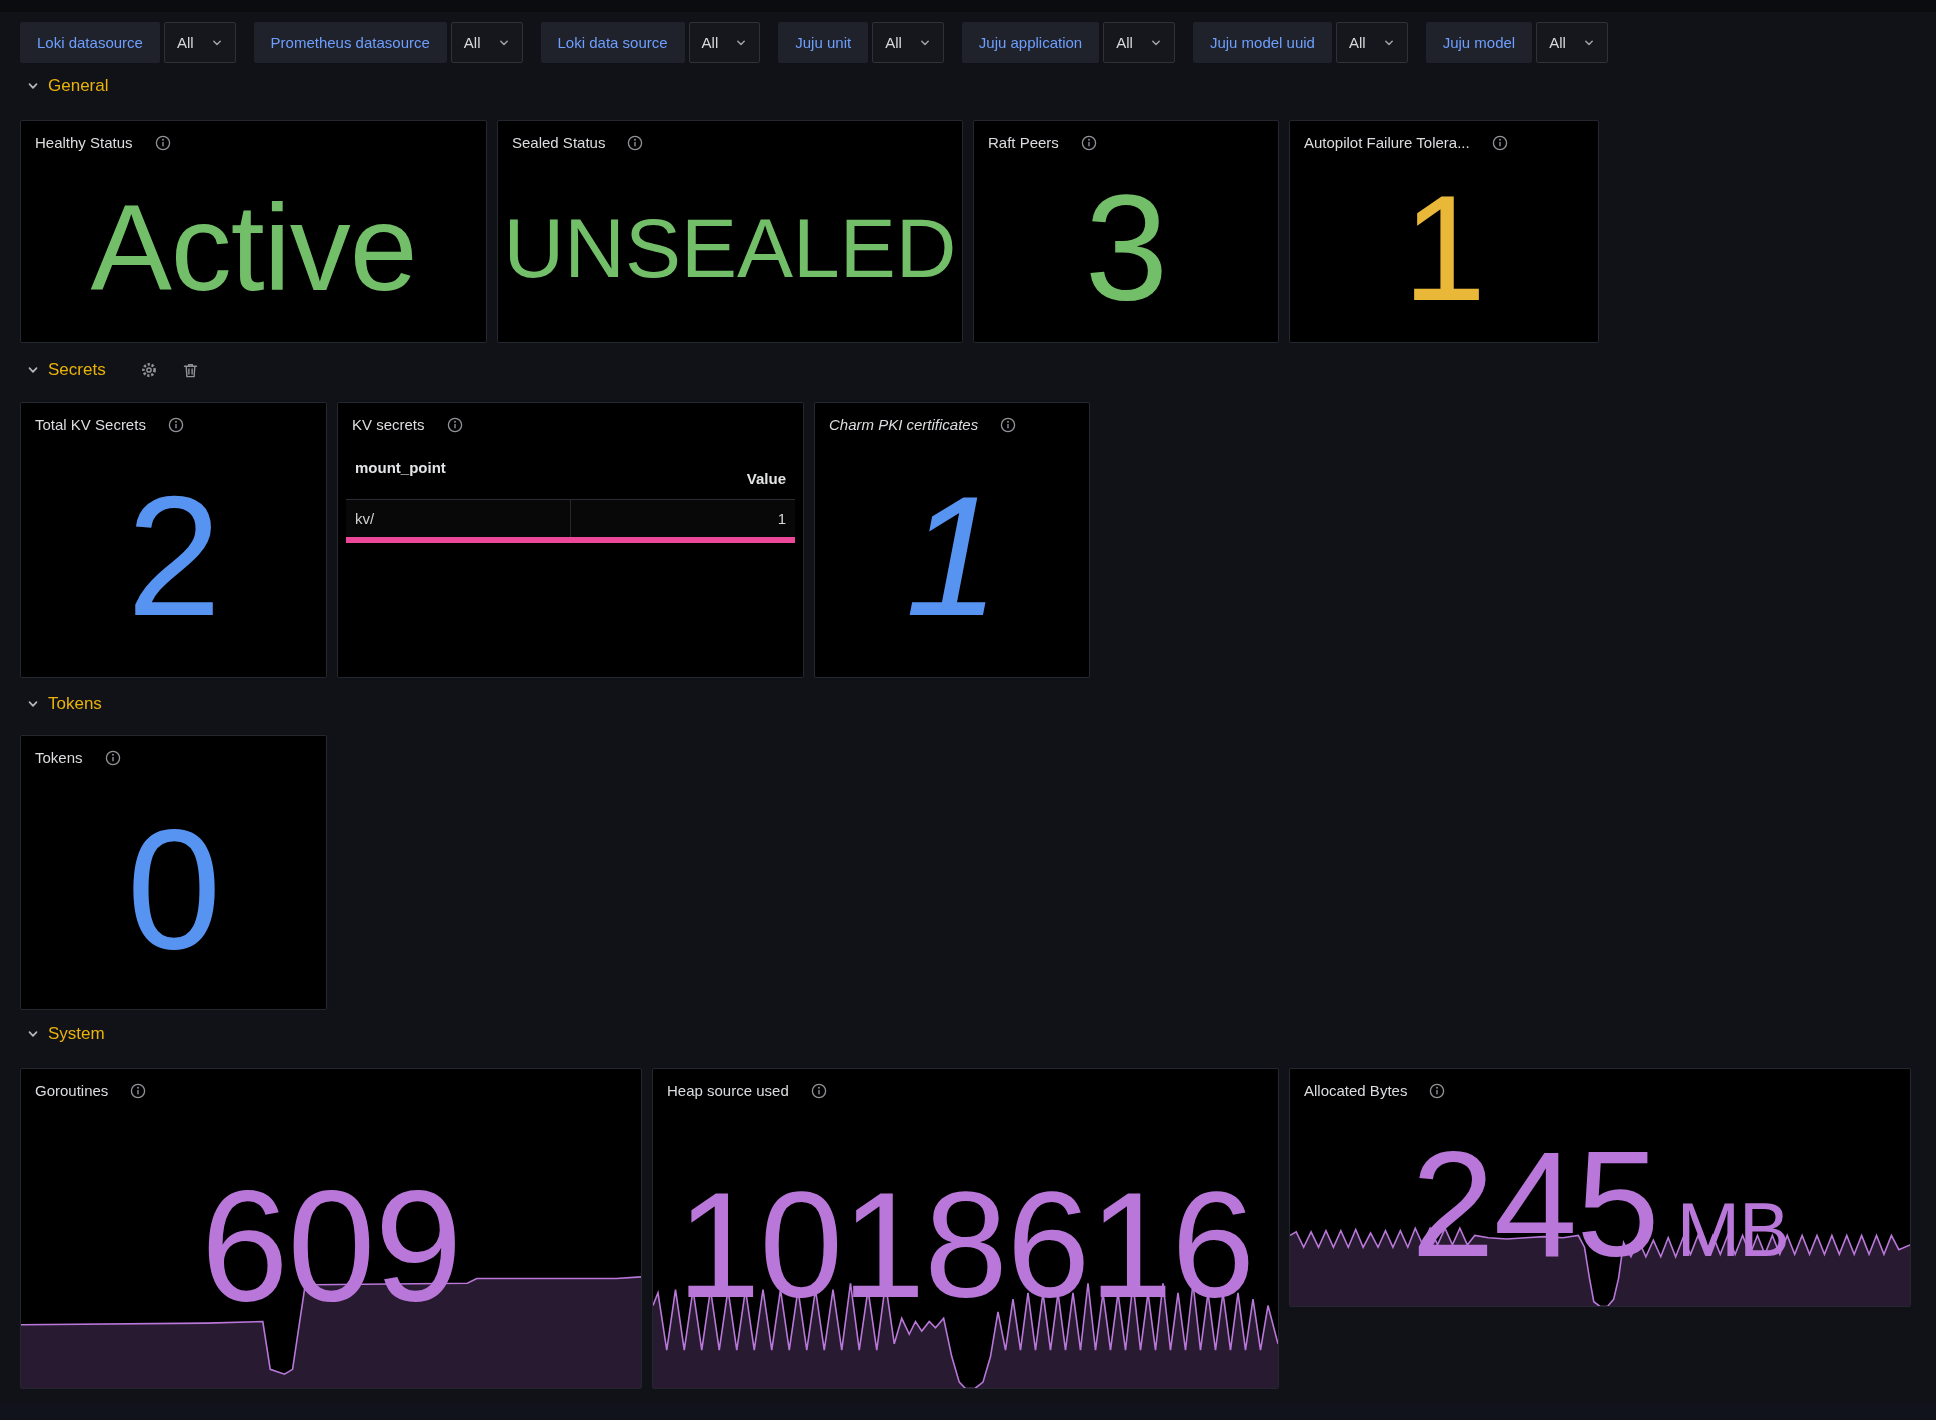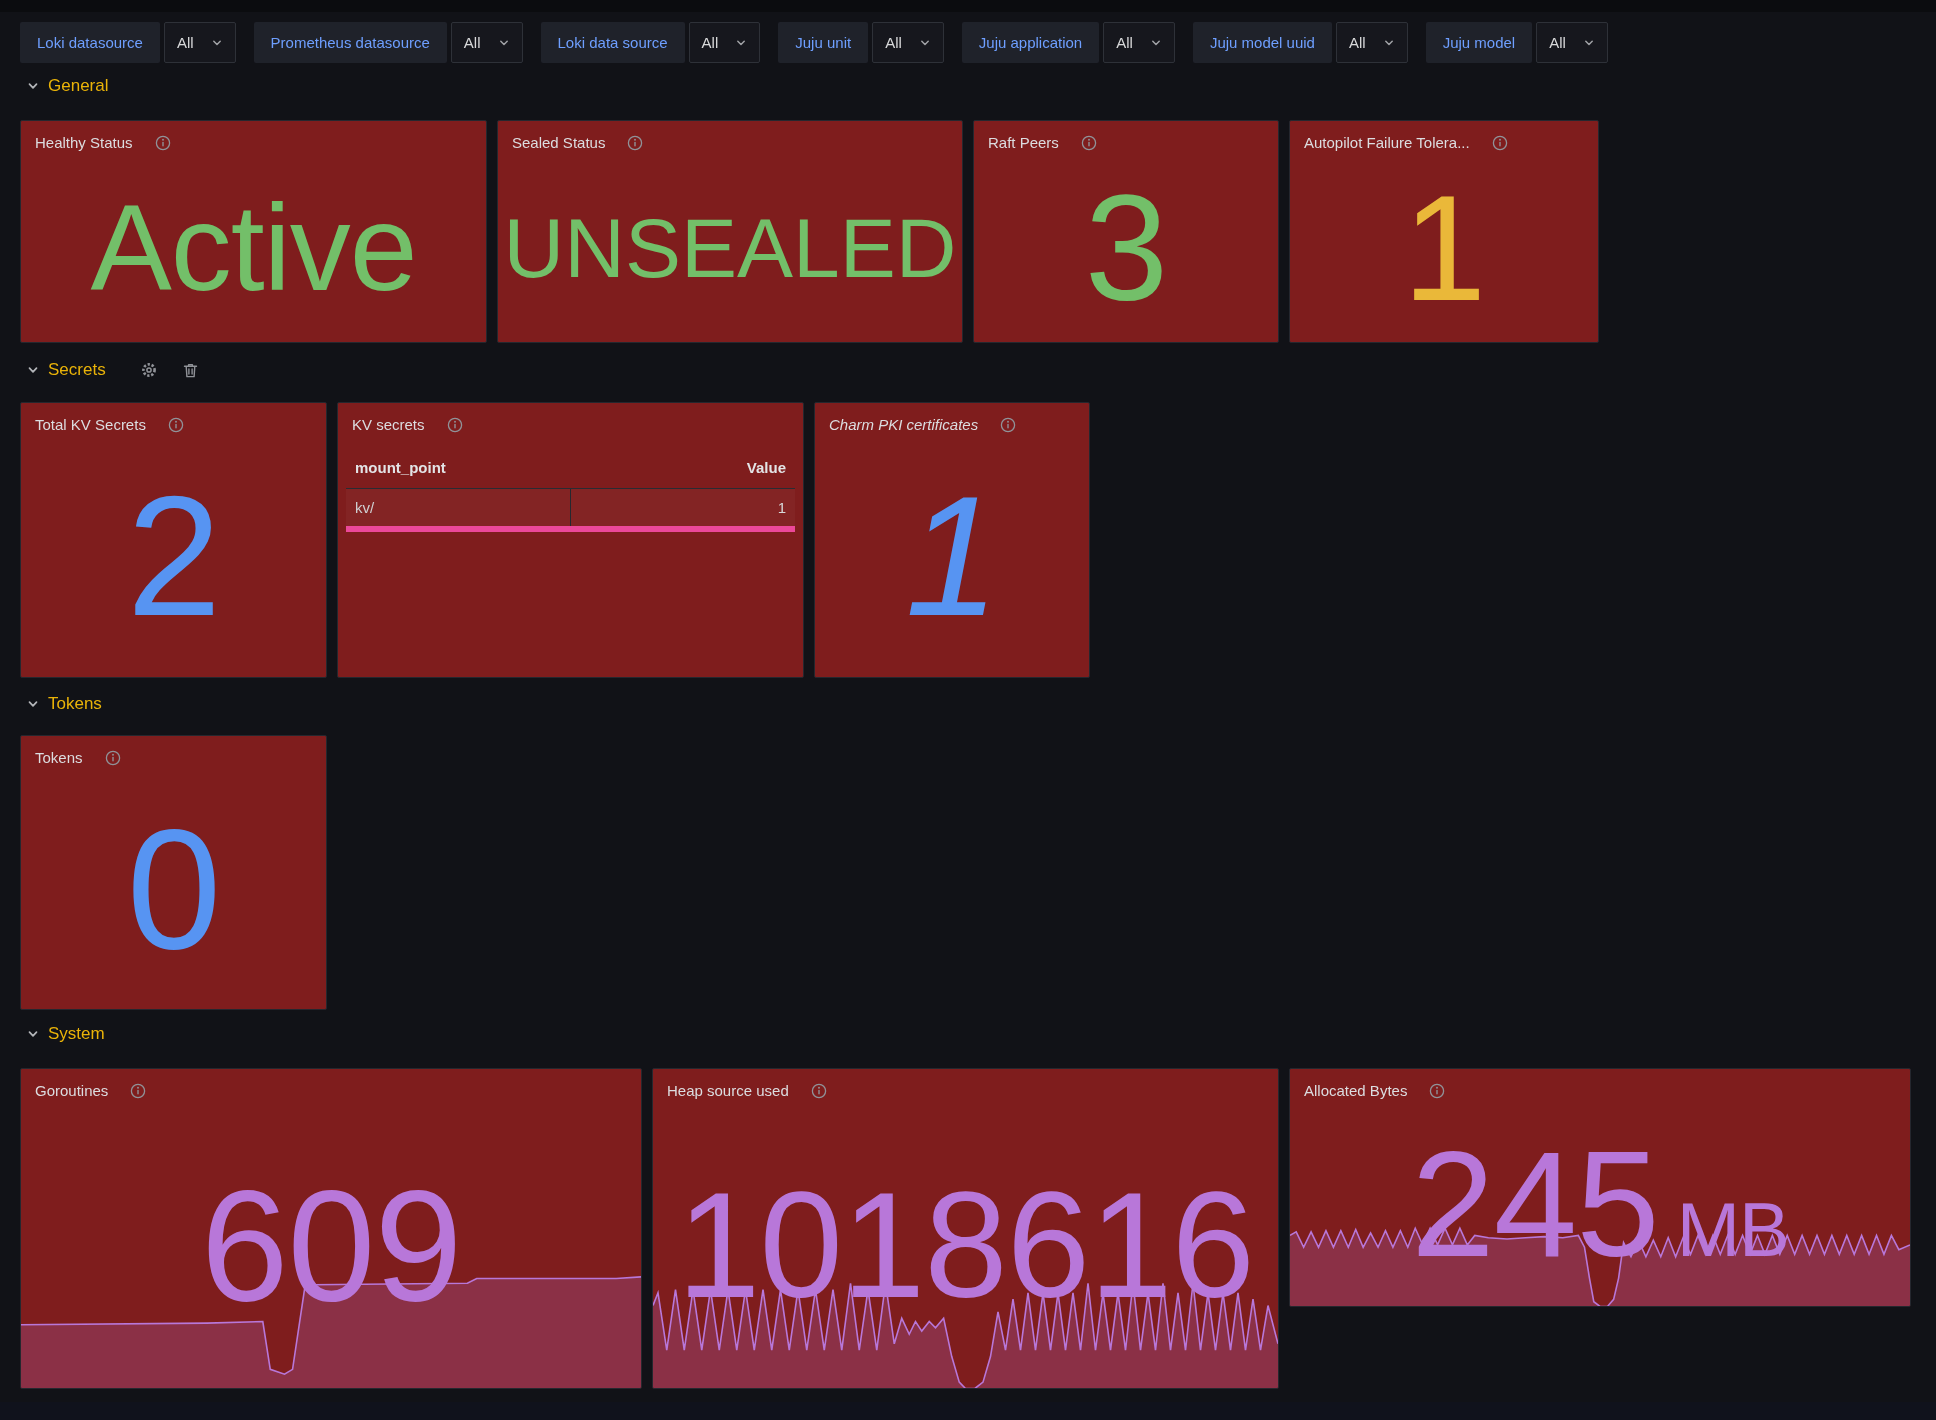--- a/index.html
+++ b/index.html
@@ -16,21 +16,21 @@
               background:#16171d;border:1px solid #2e3138;border-radius:2px;color:#d8d9da;
               font-size:15px;cursor:pointer;white-space:nowrap;}
   .var-select svg{flex:0 0 auto;}
 
   
   .row-header{position:absolute;display:flex;align-items:center;gap:8px;color:#eab308;
               font-size:17px;font-weight:500;cursor:pointer;}
   .row-header .hdr-icons{display:flex;align-items:center;gap:24px;margin-left:26px;color:#8d9094;}
 
   
-  .panel{position:absolute;background:#7f1d1d;border:1px solid #25272e;border-radius:2px;
+  .panel{position:absolute;background:#000000;border:1px solid #25272e;border-radius:2px;
          box-sizing:border-box;overflow:hidden;padding-left:48px;}
   .panel-header{position:absolute;top:0;left:0;right:0;display:flex;align-items:center;gap:22px;
                 padding:13px 14px 0 14px;cursor:pointer;z-index:3;}
   .panel-title{font-size:15px;font-weight:500;color:#dcdde0;white-space:nowrap;overflow:hidden;}
   .iconc{color:#909298;display:inline-flex;}
 
   .stat{position:absolute;left:0;right:0;top:32px;bottom:0;display:flex;align-items:center;
         justify-content:center;font-weight:500;line-height:1;z-index:2;letter-spacing:-1px;}
   .valrow{display:flex;align-items:baseline;gap:18px;}
   .fs-active{font-size:122px;}
@@ -41,21 +41,21 @@
   .fs-sys-w{font-size:158px;}
   .unit{font-size:76px;font-weight:500;}
 
   .spark{position:absolute;left:0;right:0;bottom:0;height:50%;z-index:1;display:block;width:100%;}
 
   
   .kv-table{position:absolute;top:46px;left:8px;right:8px;font-size:15px;}
   .kv-head{display:flex;padding:10px 9px 12px 9px;font-weight:700;color:#e3e4e6;
            border-bottom:1px solid #2a2c33;}
   .kv-head .c1{flex:1;}
-  .kv-head .c2{flex:1;text-align:right;}
+  .kv-head .c2{flex:1;text-align:right;margin-top:11px;}
   .kv-row{display:flex;background:rgba(255,255,255,0.03);border-bottom:6px solid #ec4899;align-items:flex-end;}
   .kv-row .c1{flex:1;padding:10px 9px;color:#cfd0d2;}
   .kv-row .c2{flex:1;padding:10px 9px;text-align:right;border-left:1px solid #26282f;color:#d8d9da;}
 </style>
 </head>
 <body>
 
 <div class="page">
   <div class="top-strip"></div>
 

